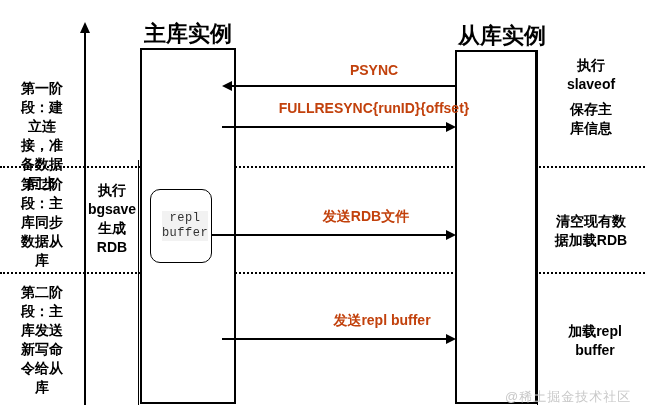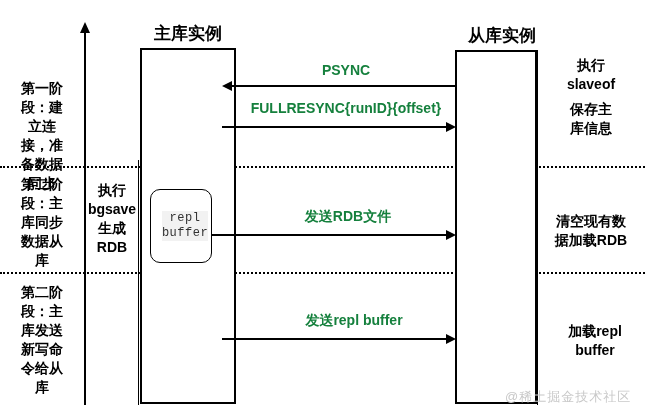--- a/index.html
+++ b/index.html
@@ -53,21 +53,21 @@
   
   .instance-box {
     position: absolute;
     border: 2px solid #000000;
     background: #ffffff;
     box-sizing: border-box;
   }
   .instance-title {
     position: absolute;
     font-weight: bold;
-    font-size: 17px;
+    font-size: 22px;
     line-height: 20px;
     text-align: center;
     white-space: nowrap;
     color: #000000;
   }
 
   
   .repl-box {
     position: absolute;
     border: 1.5px solid #000000;
@@ -111,21 +111,22 @@
     border-bottom: 5px solid transparent;
     border-right: 10px solid #000000;
   }
   .msg-label {
     position: absolute;
     font-size: 14px;
     font-weight: bold;
     line-height: 17px;
     text-align: center;
     white-space: nowrap;
-    color: #15803d;
+    color: #c2410c;
+    padding-left: 28px;
   }
 
   
   .txt {
     position: absolute;
     font-size: 14px;
     line-height: 19px;
     text-align: center;
     color: #000000;
     font-weight: bold;
@@ -226,21 +227,21 @@
   </div>
 
   <div class="msg-label" style="left:236px; top:62px; width:220px;">PSYNC</div>
   <div class="msg-head-left" style="left:222px; top:81px;"></div>
   <div class="msg-shaft" style="left:232px; top:85px; width:224px;"></div>
 
   <div class="msg-label" style="left:226px; top:100px; width:240px;text-align:center;">FULLRESYNC{runID}{offset}</div>
   <div class="msg-shaft" style="left:222px; top:126px; width:224px;"></div>
   <div class="msg-head-right" style="left:446px; top:122px;"></div>
 
-  <div class="msg-label" style="left:238px; top:208px; width:220px;">发送RDB文件</div>
+  <div class="msg-label" style="left:228px; top:208px; width:220px;">发送RDB文件</div>
   <div class="msg-shaft" style="left:212px; top:234px; width:234px;"></div>
   <div class="msg-head-right" style="left:446px; top:230px;"></div>
 
   <div class="msg-label" style="left:236px; top:312px; width:236px;">发送repl buffer</div>
   <div class="msg-shaft" style="left:222px; top:338px; width:224px;"></div>
   <div class="msg-head-right" style="left:446px; top:334px;"></div>
 
   <div class="watermark" style="left:505px; top:388px;">@稀土掘金技术社区</div>
 
 </div>

